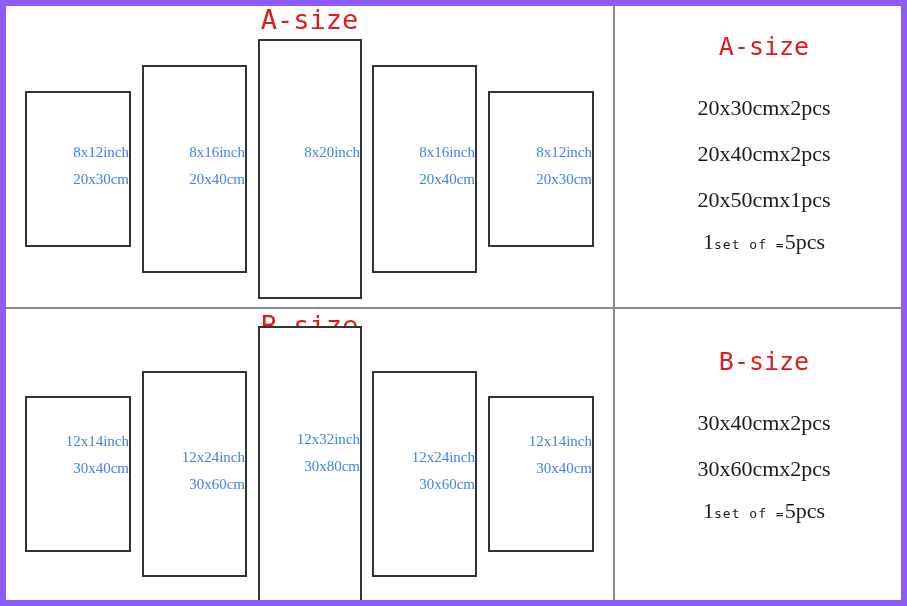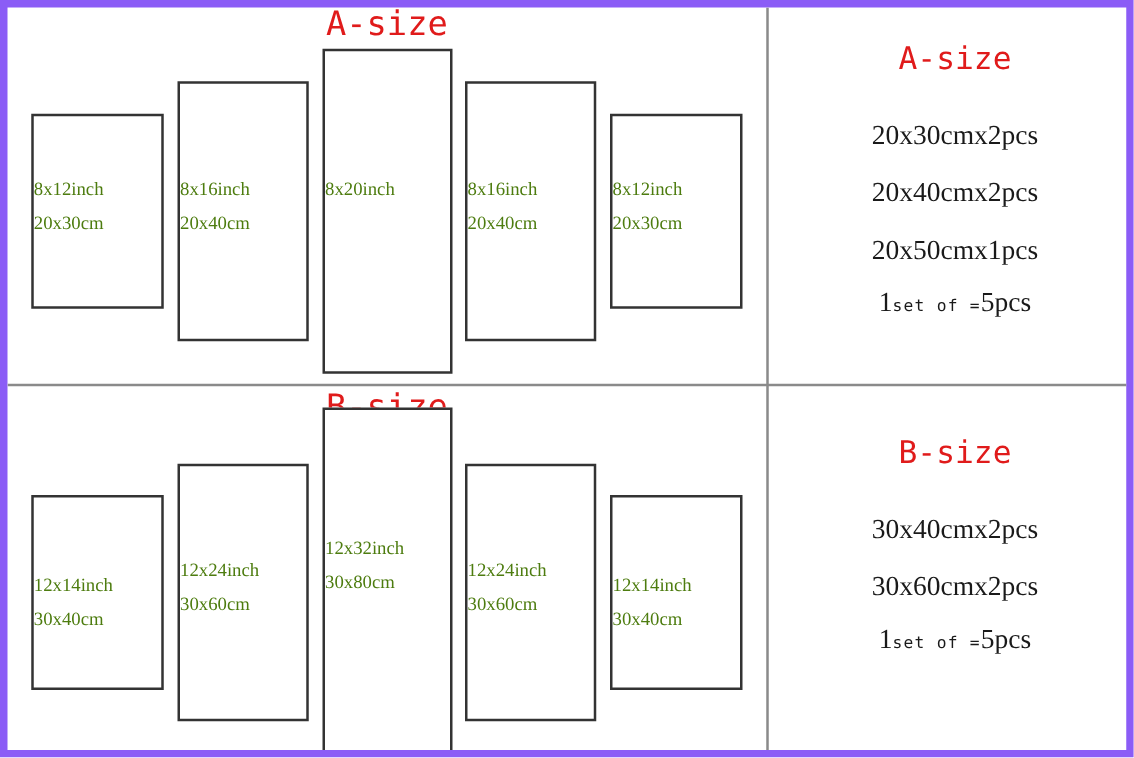--- a/index.html
+++ b/index.html
@@ -67,34 +67,34 @@
   .frame {
     position: absolute;
     box-sizing: border-box;
     border: 2px solid #333333;
     background: #ffffff;
   }
   .frame-labels {
     position: absolute;
     left: 0;
     width: 100%;
-    text-align: left;
-    color: #4d7c0f;
+    text-align: right;
+    color: #3b82f6;
     font-family: "Liberation Serif", "DejaVu Serif", serif;
     white-space: nowrap;
   }
   .frame-label-line {
     display: block;
     font-size: 15px;
     line-height: 27px;
   }
 
   
   .labels-a { top: 46px; }
-  .labels-b { top: 58px; }
+  .labels-b { top: 30px; }
 
   
   .legend-inner {
     position: absolute;
     left: 0;
     width: 298px;
     text-align: center;
   }
   .legend-title {
     color: #e01b1b;

